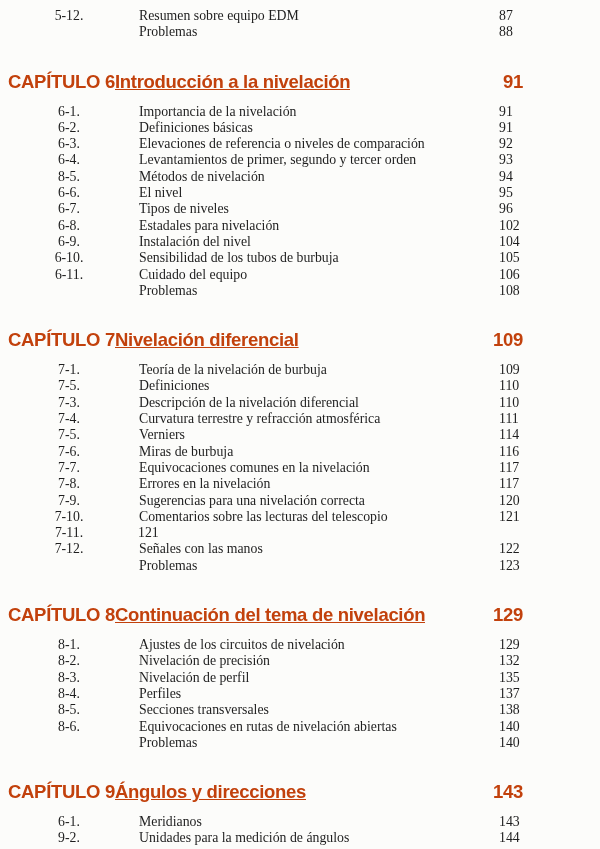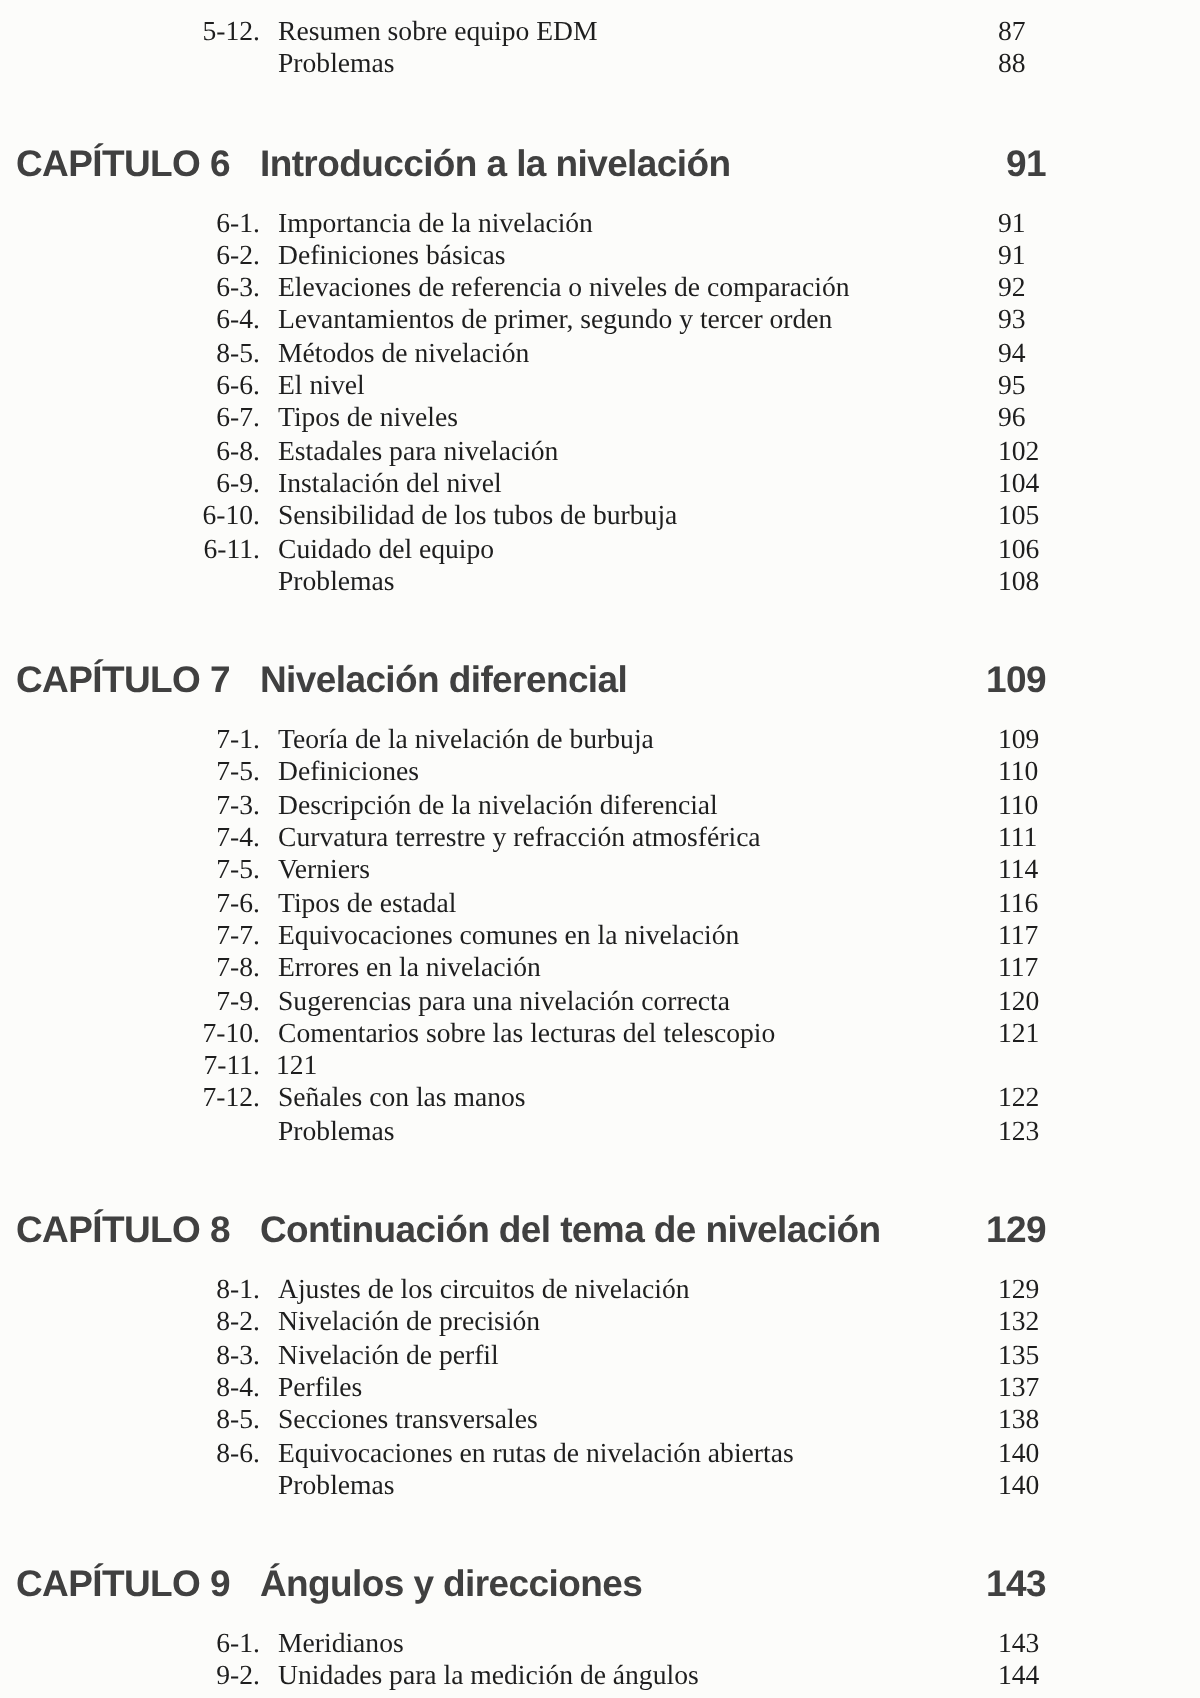--- a/index.html
+++ b/index.html
@@ -15,38 +15,38 @@
     font-family: "Liberation Serif", "DejaVu Serif", serif;
     color: #1e1e1e;
   }
   
   .row {
     display: flex;
     align-items: baseline;
     font-size: 13.8px;
     line-height: 16.3px;
   }
-  .row .num   { flex: none; width: 122px; text-align: right; }
+  .row .num   { flex: none; width: 122px; text-align: center; }
   .row .title { flex: 1 1 auto; margin-left: 9px; white-space: nowrap; overflow: hidden; }
   .row .pg    { flex: none; margin-left: 8px; min-width: 24px; }
   
   .chapter { margin-top: 28px; }
   .chapter-heading {
     display: flex;
     align-items: baseline;
     font-family: "Liberation Sans", "DejaVu Sans", sans-serif;
     font-weight: 700;
     font-size: 18.5px;
     line-height: 26px;
     letter-spacing: -0.3px;
-    color: #404040;
+    color: #c2410c;
     white-space: nowrap;
   }
   .chapter-heading .ch-label { flex: none; }
-  .chapter-heading .ch-title { flex: 0 1 auto; margin-left: 15px; overflow: hidden; }
+  .chapter-heading .ch-title { flex: 0 1 auto; overflow: hidden; text-decoration: underline; }
   .chapter-heading .ch-pg    { flex: none; margin-left: auto; padding-left: 10px; }
   .entries { margin-top: 9px; }
 </style>
 </head>
 <body>
 
 <main class="page">
   <section>
       <div class="row">
     <span class="num">5-12.</span>
@@ -156,21 +156,21 @@
     <span class="title">Curvatura terrestre y refracción atmosférica</span>
     <span class="pg">111</span>
   </div>
           <div class="row">
     <span class="num">7-5.</span>
     <span class="title">Verniers</span>
     <span class="pg">114</span>
   </div>
           <div class="row">
     <span class="num">7-6.</span>
-    <span class="title">Tipos de estadal</span>
+    <span class="title">Miras de burbuja</span>
     <span class="pg">116</span>
   </div>
           <div class="row">
     <span class="num">7-7.</span>
     <span class="title">Equivocaciones comunes en la nivelación</span>
     <span class="pg">117</span>
   </div>
           <div class="row">
     <span class="num">7-8.</span>
     <span class="title">Errores en la nivelación</span>

